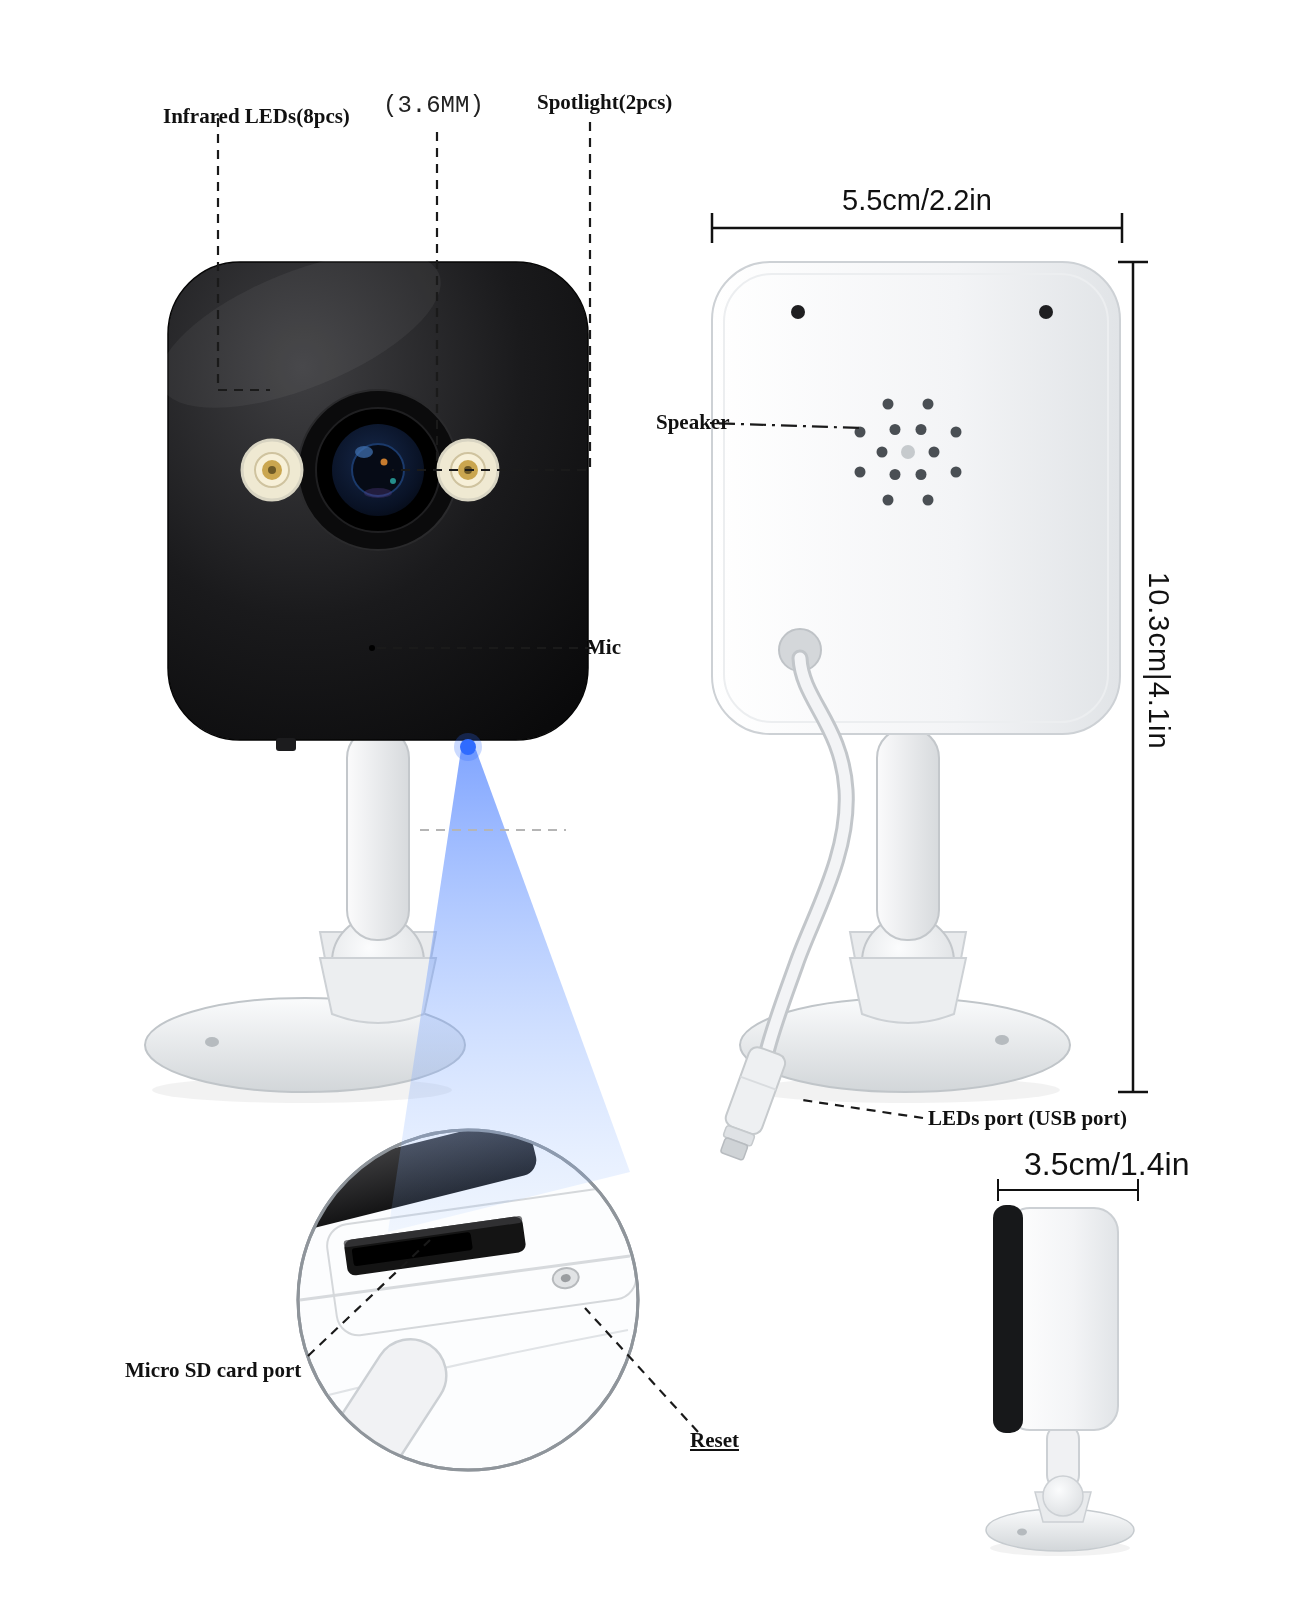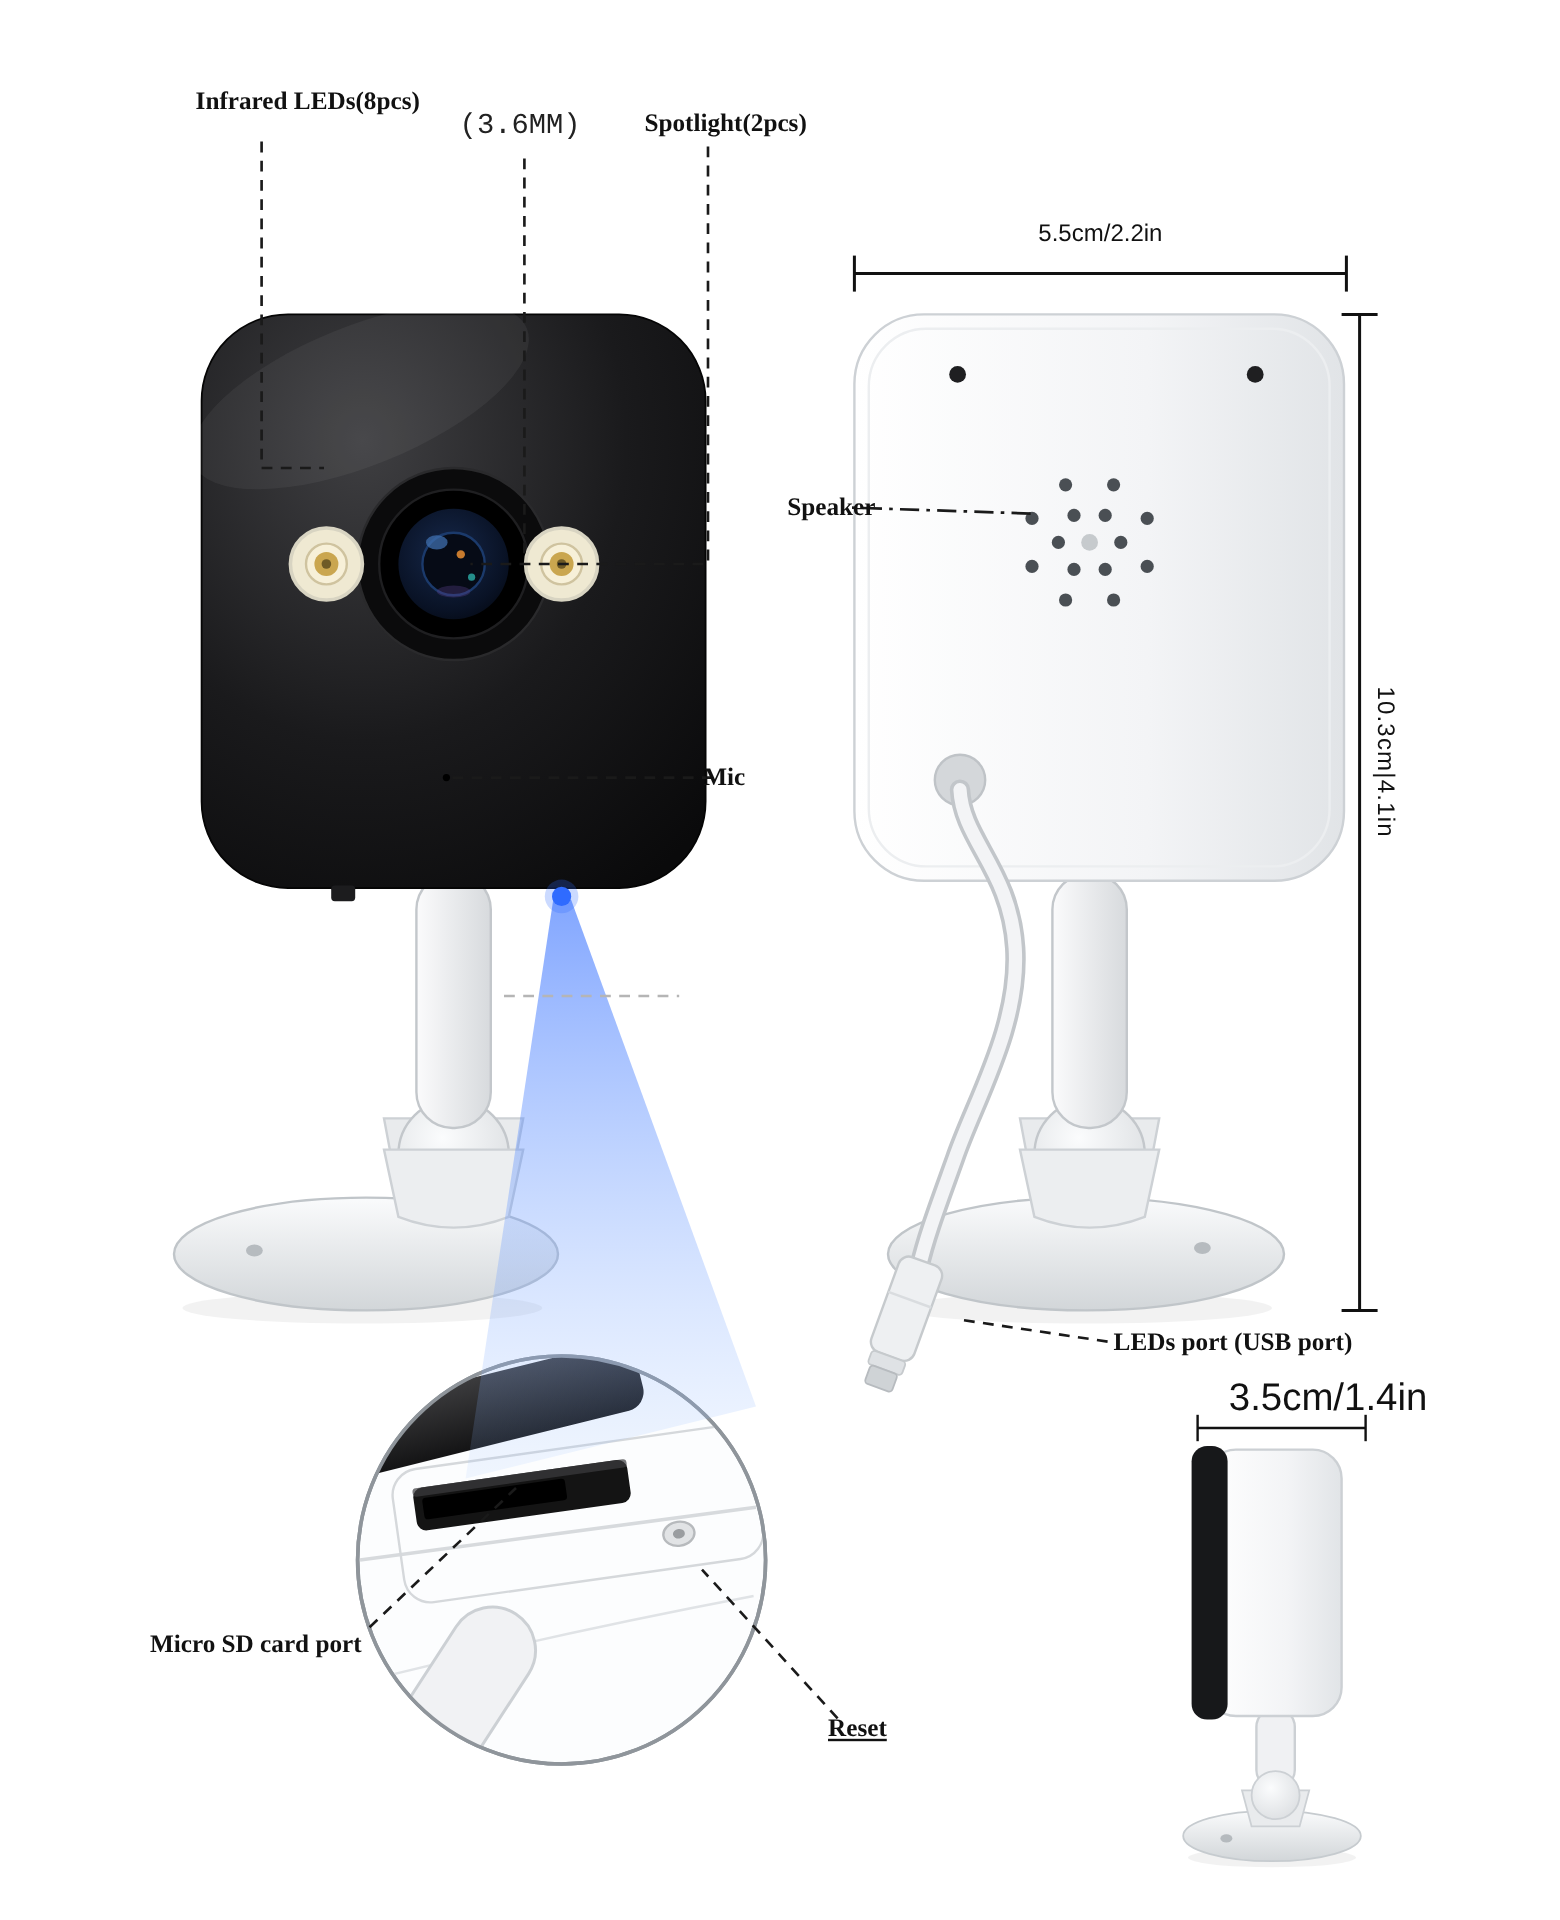--- a/index.html
+++ b/index.html
@@ -17,21 +17,21 @@
     font-weight:bold;
     font-size:21px;
     color:#111;
     white-space:nowrap;
     z-index:5;
   }
   .dim{
     position:absolute;
     font-family:"Liberation Sans", sans-serif;
     font-weight:400;
-    font-size:20px;
+    font-size:29px;
     color:#111;
     white-space:nowrap;
     z-index:5;
   }
   .dim.center{text-align:center;}
   .lens-size{
     position:absolute;
     font-family:Liberation Mono, monospace;
     font-weight:400;
     font-size:24px;
@@ -245,21 +245,21 @@
         <line x1="1118" y1="1092" x2="1148" y2="1092"></line>
       </g>
       <g stroke-width="2">
         <line x1="998" y1="1190" x2="1138" y2="1190"></line>
         <line x1="998" y1="1179" x2="998" y2="1201"></line>
         <line x1="1138" y1="1179" x2="1138" y2="1201"></line>
       </g>
     </g>
   </svg>
 
-  <div class="lbl" style="left:163px; top:72px;font-family:Liberation Serif, serif;">Infrared LEDs(8pcs)</div>
+  <div class="lbl" style="left:163px; top:104px;font-family:Liberation Serif, serif;">Infrared LEDs(8pcs)</div>
 
   <div class="lens-size" style="left:383px; top:92px;">(3.6MM)</div>
 
   <div class="lbl" style="left:537px; top:90px;">Spotlight(2pcs)</div>
 
   <div class="lbl" style="left:620px; top:410px;margin-left:36px;">Speaker</div>
 
   <div class="lbl" style="left:586px; top:635px;font-family:Liberation Serif, serif;">Mic</div>
 
   <div class="dim center" style="left:812px; top:184px; width:210px;">5.5cm/2.2in</div>

